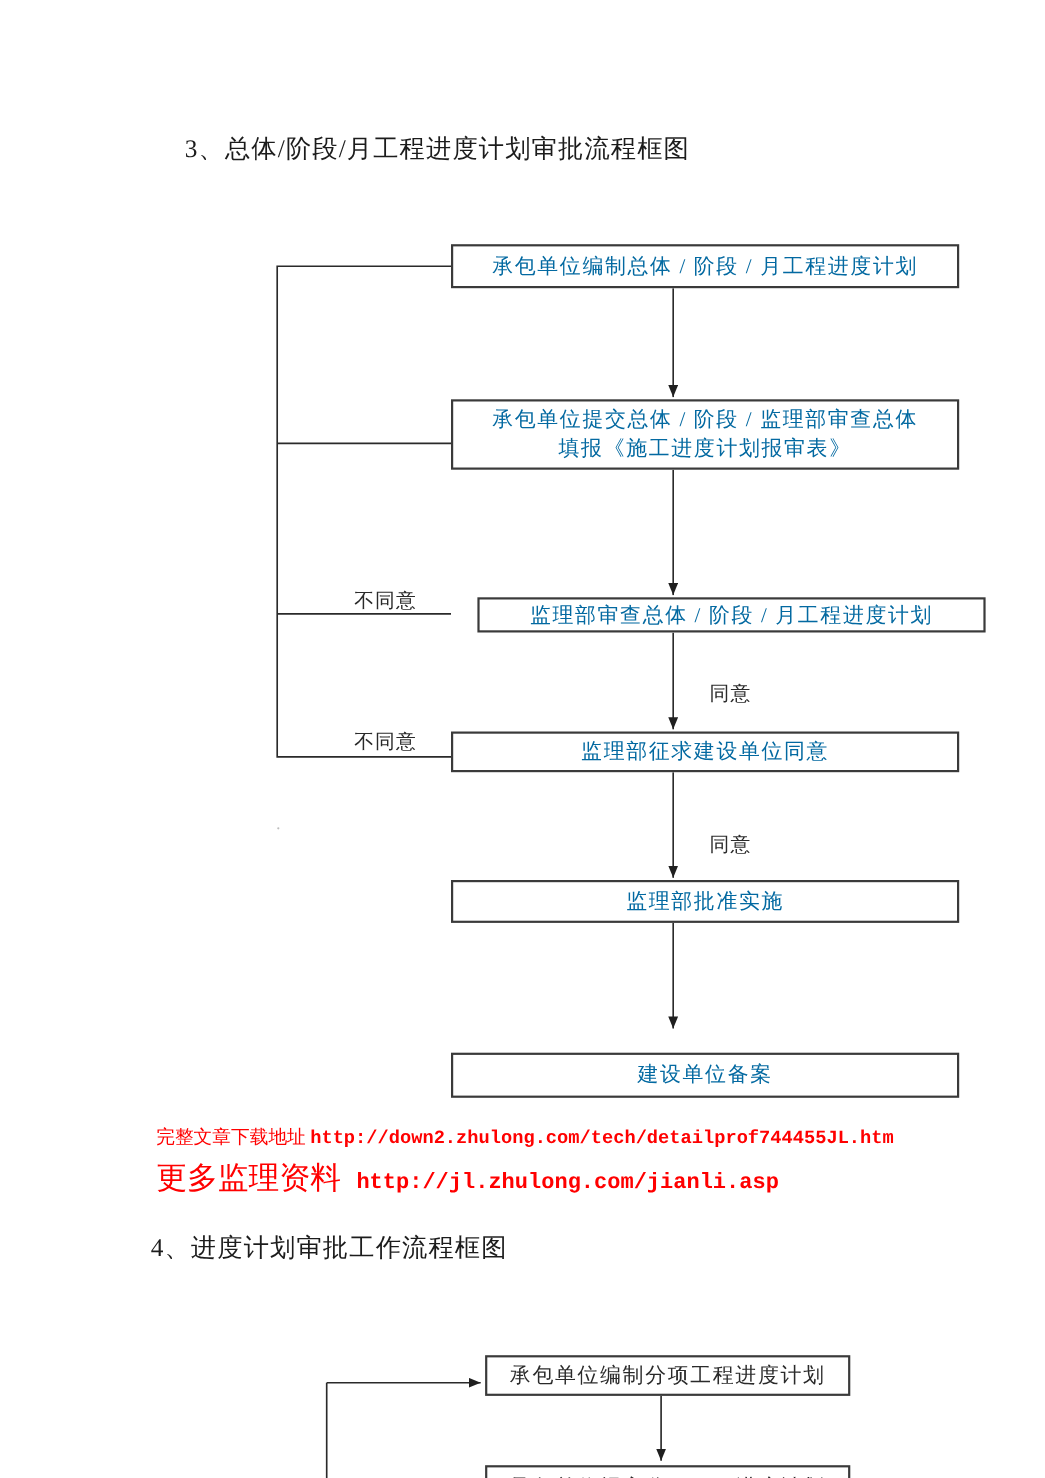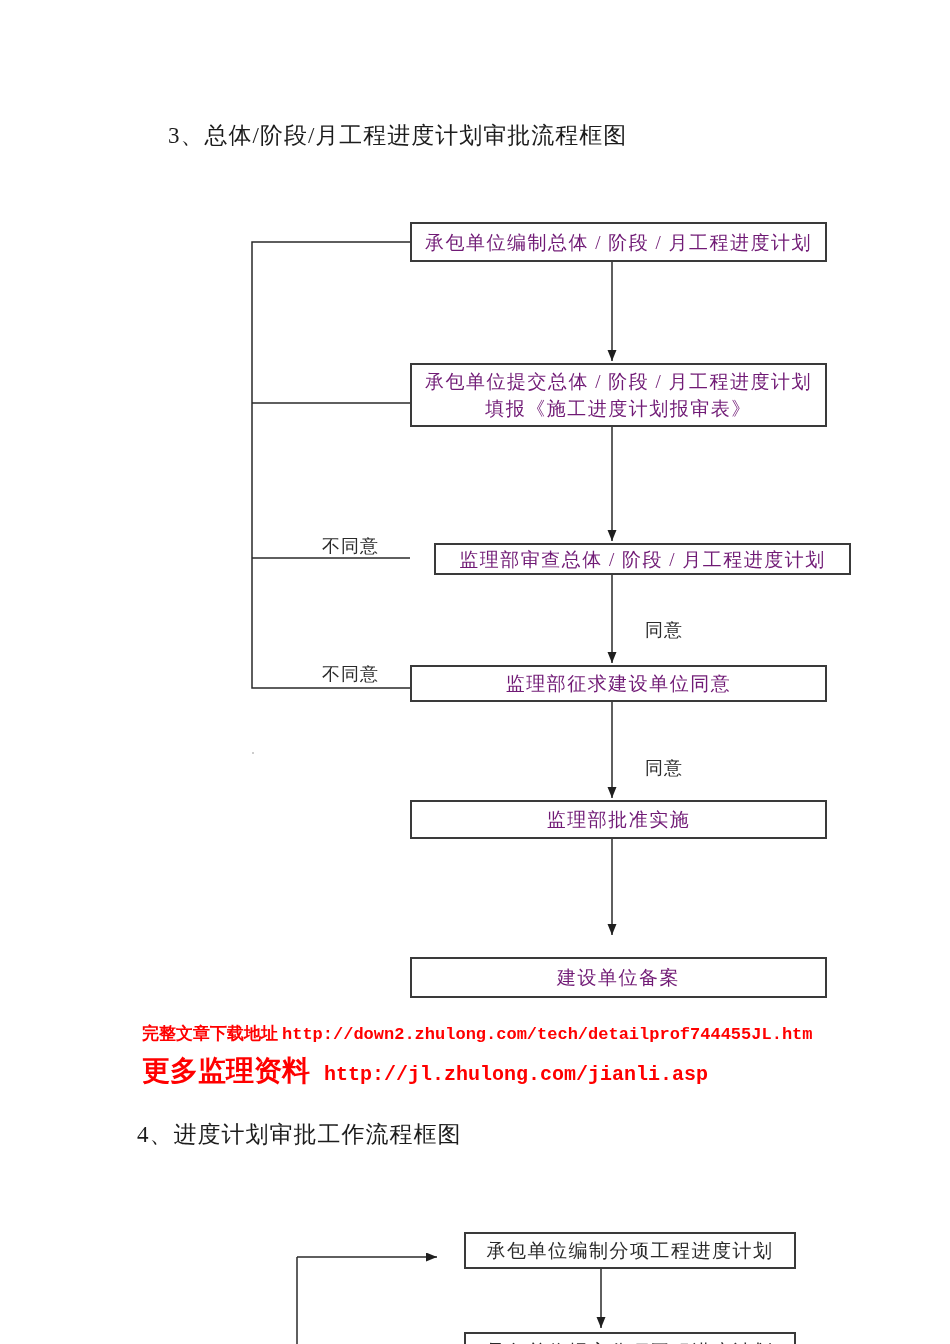--- a/index.html
+++ b/index.html
@@ -14,61 +14,61 @@
   }
   .abs{position:absolute;}
   .heading{
     font-size:23px;
     letter-spacing:1px;
     white-space:nowrap;
     color:#1c1c1c;
   }
   .fbox{
     position:absolute;
-    left:410px;width:417px;
+    left:410px;width:462px;
     border:2px solid #3a3a3a;
     background:#ffffff;
     box-sizing:border-box;
     display:flex;flex-direction:column;
     align-items:center;justify-content:center;
     font-size:19px;letter-spacing:1.5px;
     white-space:nowrap;
-    color:#701a75;
+    color:#0369a1;
     z-index:2;
   }
   .fbox .ln{line-height:27px;}
   .flow-label{
     position:absolute;
     font-size:18px;letter-spacing:1px;
     white-space:nowrap;color:#2a2a2a;
     background:transparent;
     text-align:center;
   }
   svg.connectors{position:absolute;left:0;top:0;z-index:1;}
   .redline{
     position:absolute;left:142px;
     white-space:nowrap;
     color:#ff0000;
   }
   .red-prefix{
     font-family:"DejaVu Sans","Liberation Sans",sans-serif;
-    font-weight:bold;
+    font-weight:normal;
   }
   .red-url{
     font-family:"Liberation Mono","DejaVu Sans Mono",monospace;
     font-weight:bold;
     color:#ff0000;
   }
   .rl1 .red-prefix{font-size:17px;}
   .rl1 .red-url{font-size:17px;}
   .rl2 .red-prefix{font-size:28px;}
   .rl2 .red-url{font-size:20px;margin-left:10px;}
   .fc2box{
     position:absolute;
-    left:464px;width:332px;
+    left:441px;width:332px;
     border:2px solid #3a3a3a;
     background:#ffffff;
     box-sizing:border-box;
     text-align:center;
     font-size:19px;letter-spacing:1.5px;
     white-space:nowrap;color:#2a2a2a;
     z-index:2;
   }
   .stray{
     position:absolute;width:2px;height:2px;
@@ -104,21 +104,21 @@
       <path d="M297,1257 V1344"></path>
       <path d="M601,1269 V1328" marker-end="url(#arr)"></path>
     </g>
   </svg>
 
   <div class="fbox" style="top:222px;height:40px;">
     <div class="ln">承包单位编制总体 / 阶段 / 月工程进度计划</div>
   </div>
 
   <div class="fbox" style="top:363px;height:64px;">
-    <div class="ln">承包单位提交总体 / 阶段 / 月工程进度计划</div>
+    <div class="ln">承包单位提交总体 / 阶段 / 监理部审查总体</div>
     <div class="ln">填报《施工进度计划报审表》</div>
   </div>
 
   <div class="fbox" style="top:543px;height:32px;margin-left:24px;">
     <div class="ln">监理部审查总体 / 阶段 / 月工程进度计划</div>
   </div>
 
   <div class="fbox" style="top:665px;height:37px;">
     <div class="ln">监理部征求建设单位同意</div>
   </div>

